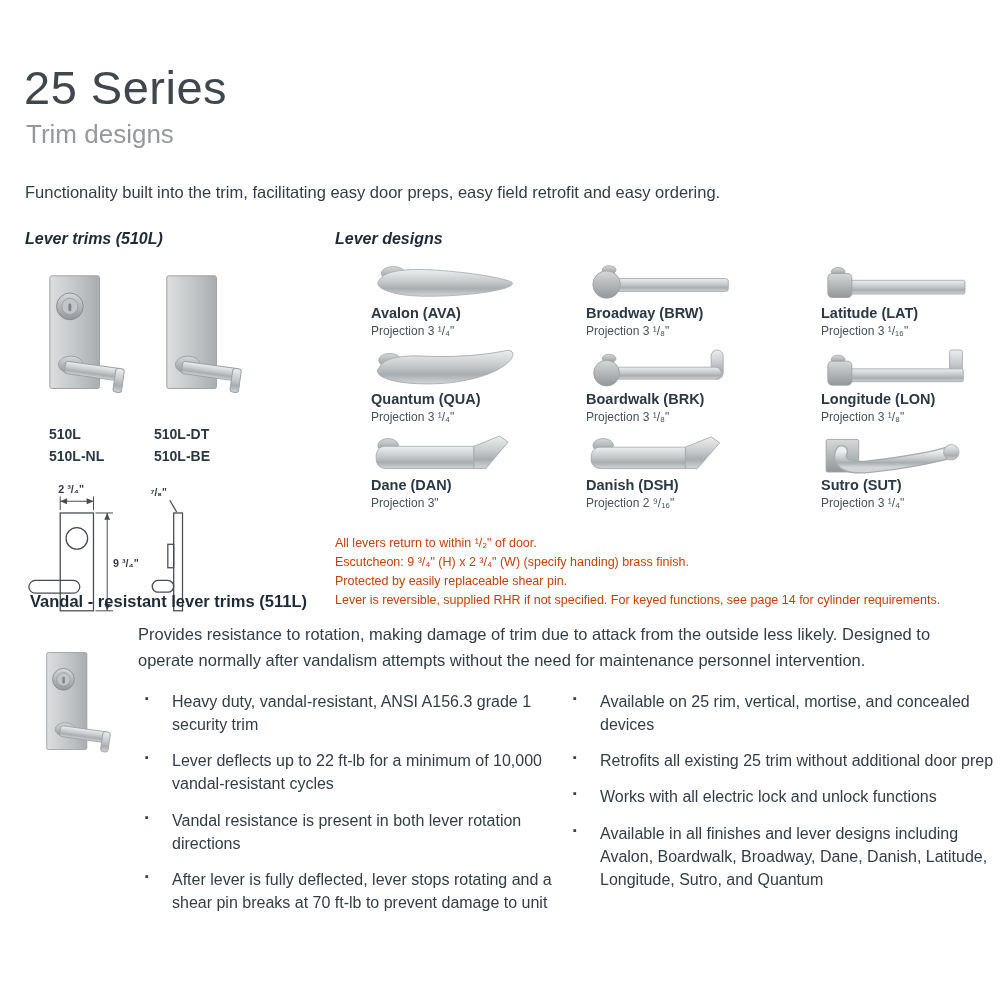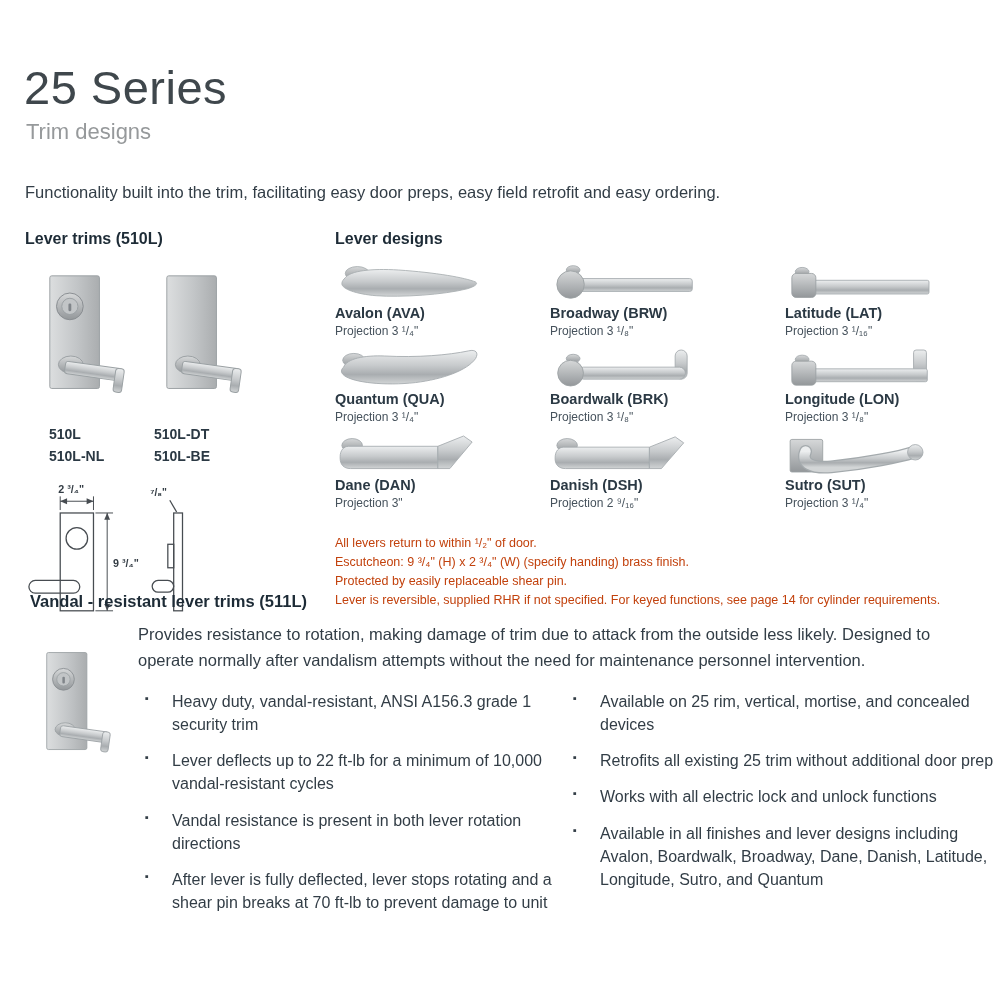--- a/index.html
+++ b/index.html
@@ -1,38 +1,38 @@
 <!DOCTYPE html>
 <html><head>
 <meta charset="utf-8">
 <style>
   html,body { margin:0; padding:0; background:#ffffff; }
   .page { position:relative; width:1000px; height:1000px; background:#ffffff;
           font-family:"Liberation Sans", sans-serif; color:#323d46; overflow:hidden; }
 
   .title    { position:absolute; left:24px; top:60px;  font-size:47px; font-weight:400; color:#3f474c; letter-spacing:.5px; }
-  .subtitle { position:absolute; left:26px; top:119px; font-size:22px; font-weight:400; color:#96999b; }
+  .subtitle { position:absolute; left:26px; top:119px; font-size:26px; font-weight:400; color:#96999b; }
   .intro    { position:absolute; left:25px; top:183px; width:920px; font-size:16.5px; color:#323d46; }
 
-  .sec-h  { font-size:16px; font-weight:700; color:#1d2b36; }
+  .sec-h  { font-size:16px; font-weight:700; color:#1d2b36;font-style:italic; }
 
   .col-left  { position:absolute; left:25px;  top:230px; width:302px; }
   .col-right { position:absolute; left:335px; top:230px; width:645px; }
 
   .trims-row  { display:flex; gap:12px; margin-top:24px; }
   .trim-fig svg { width:105px; height:148px; display:block; }
   .trim-labels { display:flex; margin-top:4px; }
   .trim-label { width:105px; box-sizing:border-box; padding-left:24px;
                 font-size:14px; font-weight:700; color:#2b3944; line-height:1.55; }
   .dims { margin-top:16px; }
   .dims svg { width:225px; height:148px; display:block; }
   .dims text { font-family:"Liberation Sans", sans-serif; }
 
   .lever-grid { display:grid; grid-template-columns:215px 235px 1fr; margin-top:14px; }
-  .lever-card { height:86px; }
+  .lever-card { height:86px;margin-left:36px; }
   .lever-card svg { width:150px; height:40px; display:block; }
   .lever-name { font-size:14.5px; font-weight:700; color:#2b3944; margin-top:3px; }
   .lever-proj { font-size:12px;  color:#46525c; margin-top:3px; }
 
   .notes { margin-top:14px; }
   .note-line { font-size:12.5px; line-height:19px; color:#c2410c; }
 
   .vandal   { position:absolute; left:30px; top:592px; width:948px; }
   .vandal-h { font-size:16.5px; font-weight:700; color:#1d2b36; }
   .vandal-body { display:flex; margin-top:10px; }

